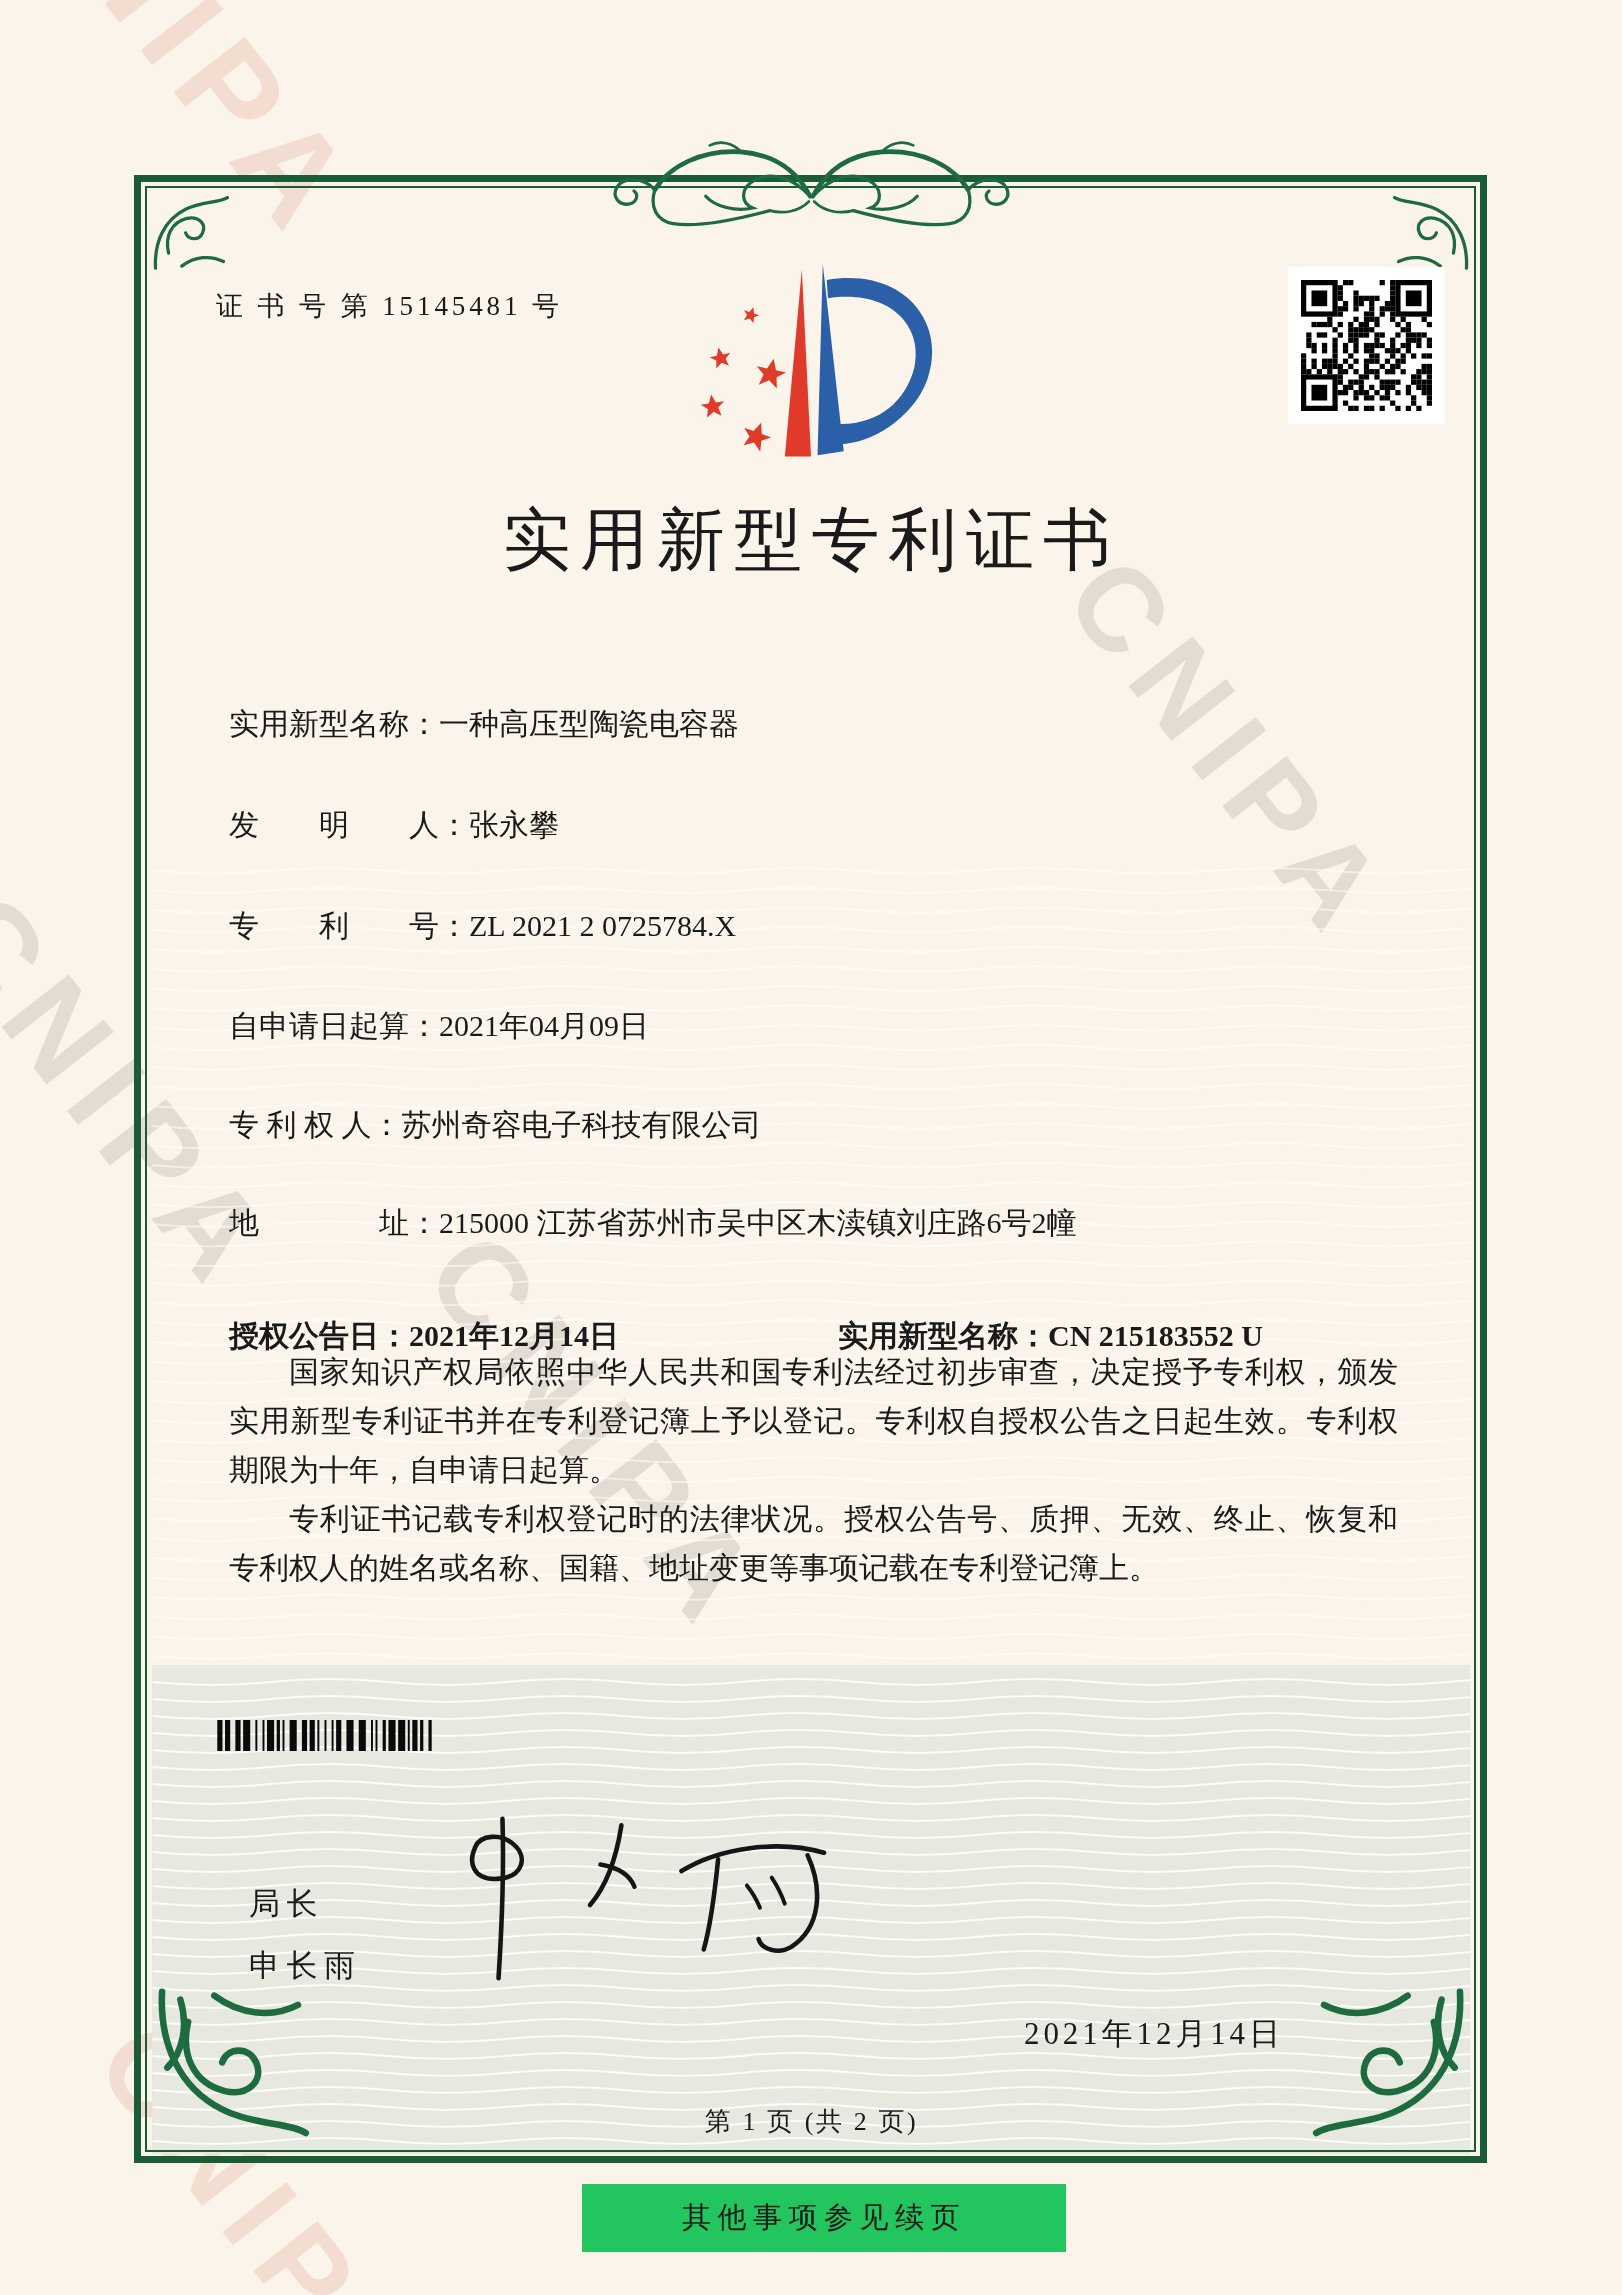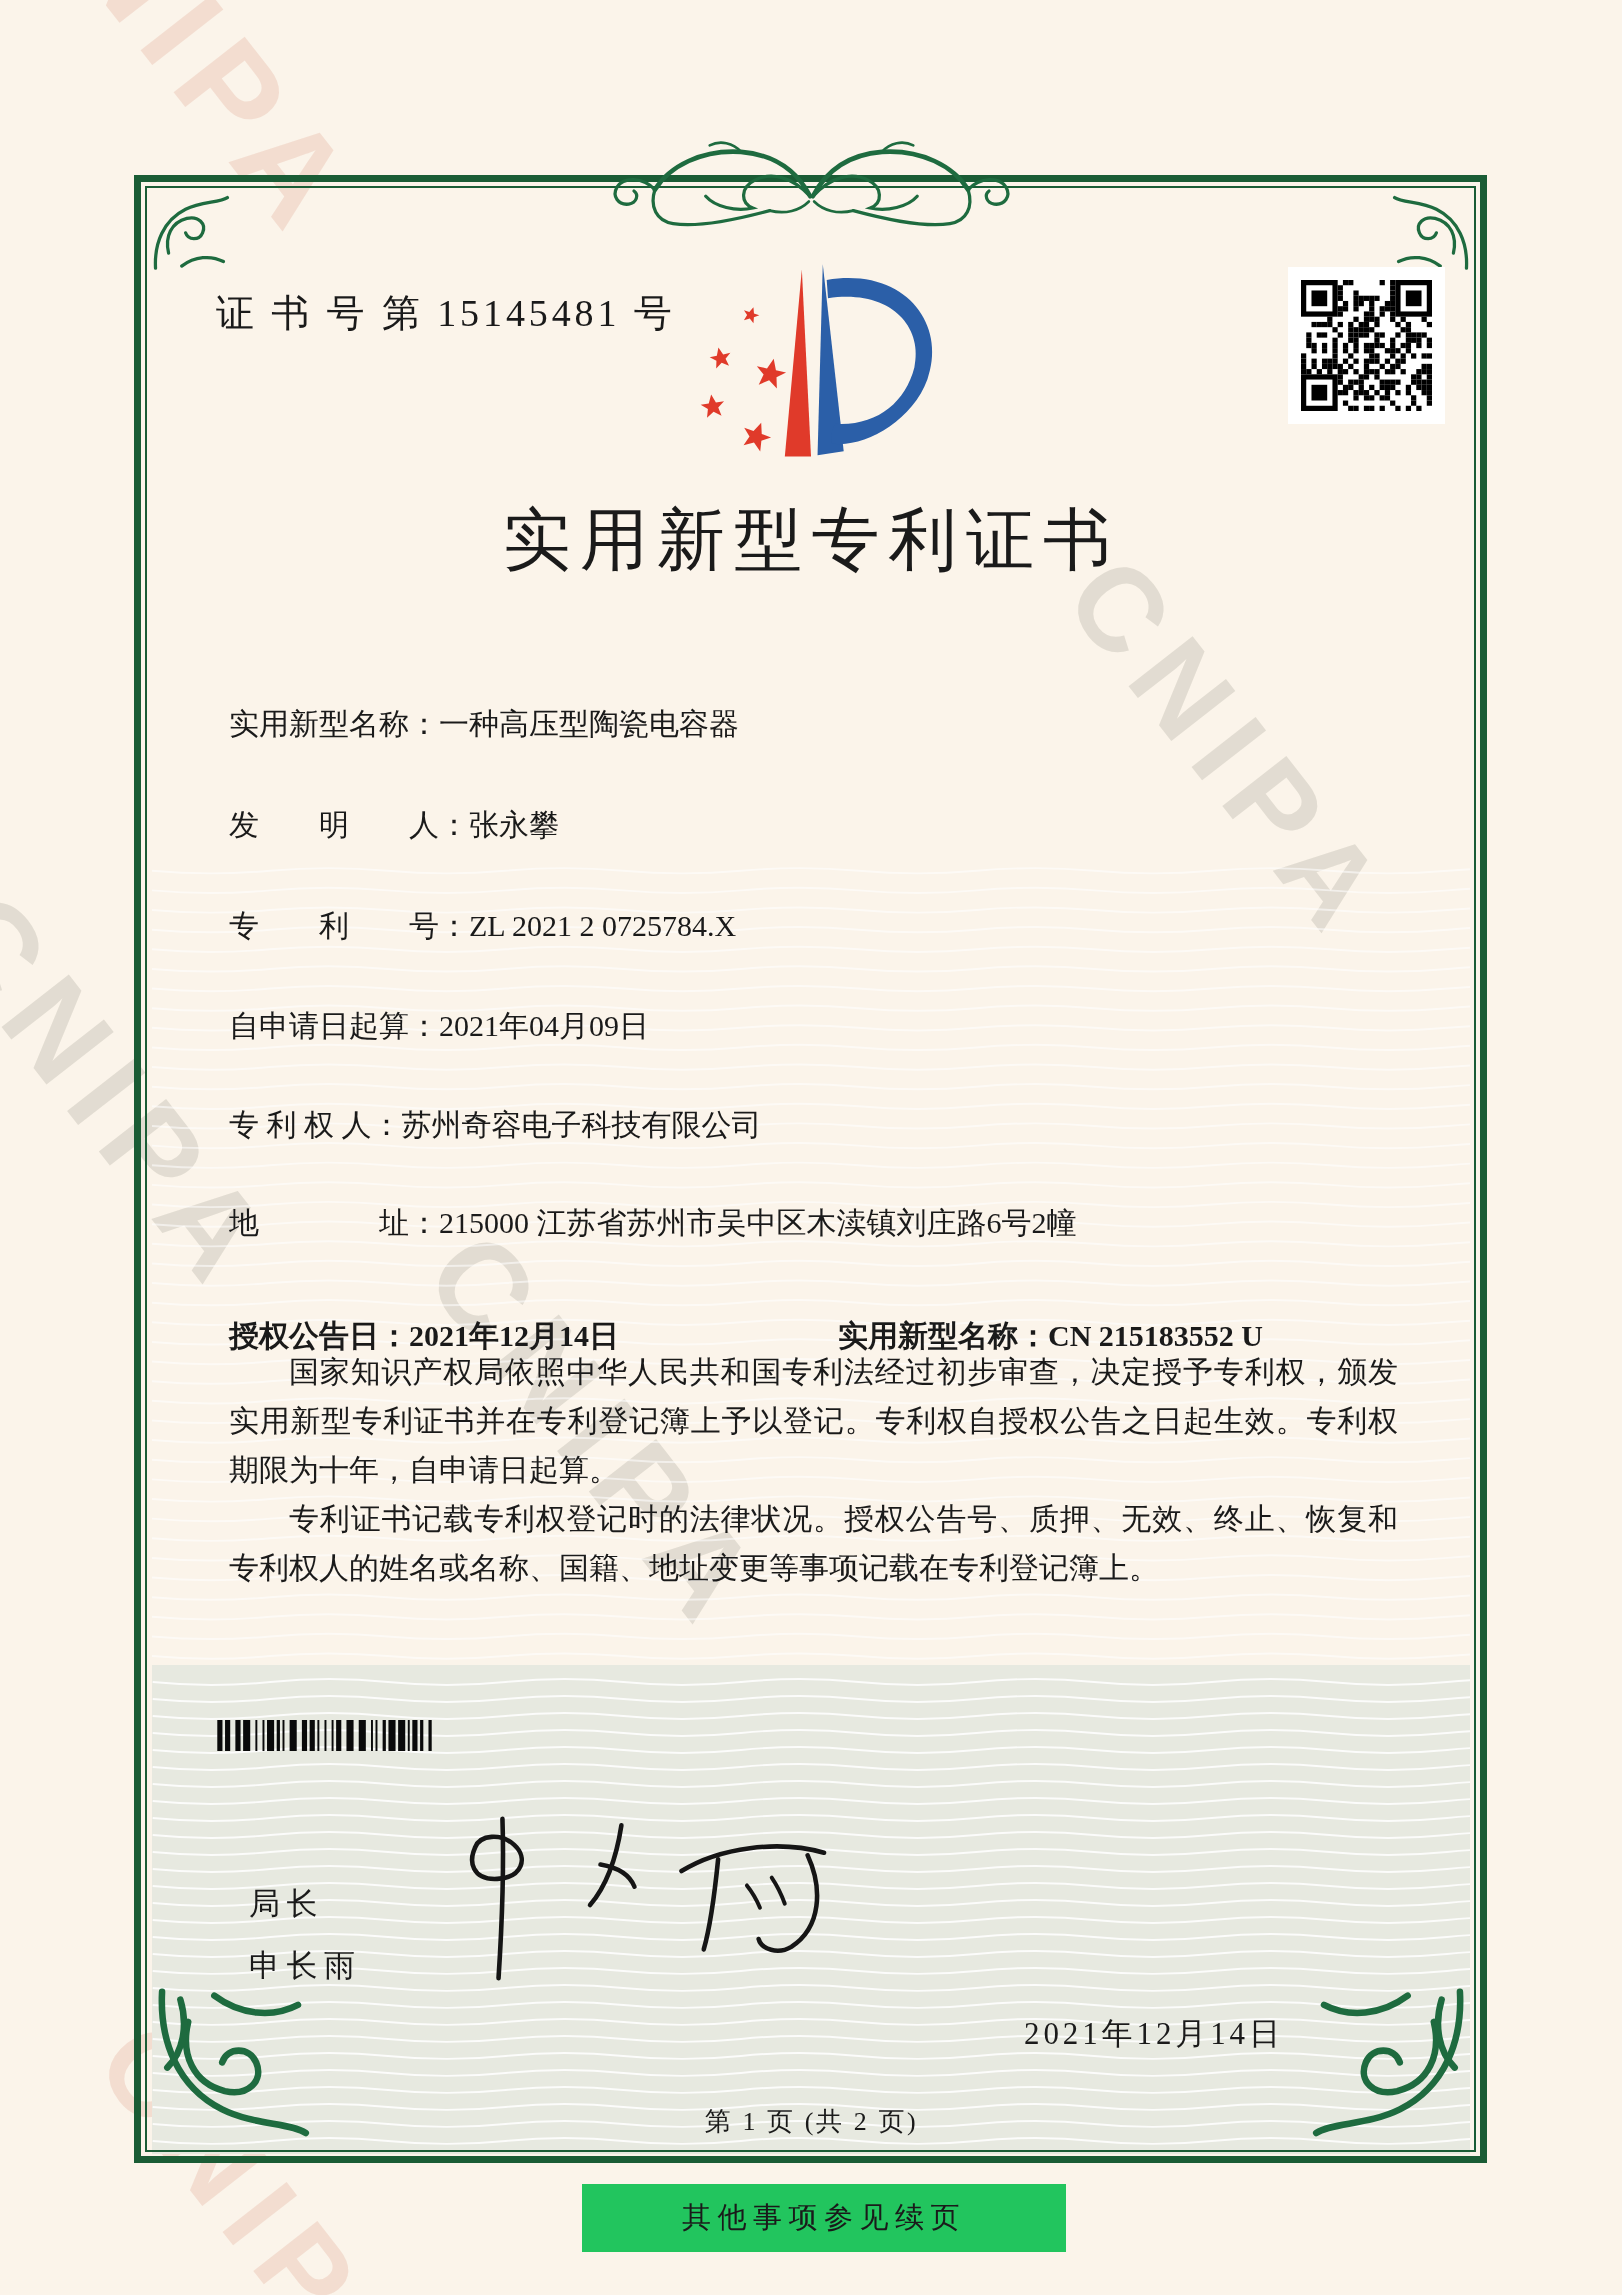--- a/index.html
+++ b/index.html
@@ -30,21 +30,21 @@
   }
   .frame-inner{
     position:absolute; left:3.9px; top:3.9px; right:3.9px; bottom:3.9px;
     border:2.6px solid #1a5c35;
   }
   .ornament{ position:absolute; z-index:4; pointer-events:none; }
   
   .content{ position:absolute; left:0; top:0; width:100%; height:100%; z-index:5; }
   .cert-no{
     position:absolute; left:216px; top:288px;
-    font-size:38px; letter-spacing:3.9px;
+    font-size:27px; letter-spacing:3.9px;
   }
   .logo{ position:absolute; left:654px; top:255px; }
   .qr-box{
     position:absolute; left:1288px; top:267px; width:157px; height:157px;
     background:#ffffff;
   }
   .qr-box svg{ position:absolute; left:13px; top:13px; }
   .title{
     position:absolute; left:134px; top:495px; width:1355px;
     text-align:center; font-size:68px; font-weight:normal; letter-spacing:9.2px;

